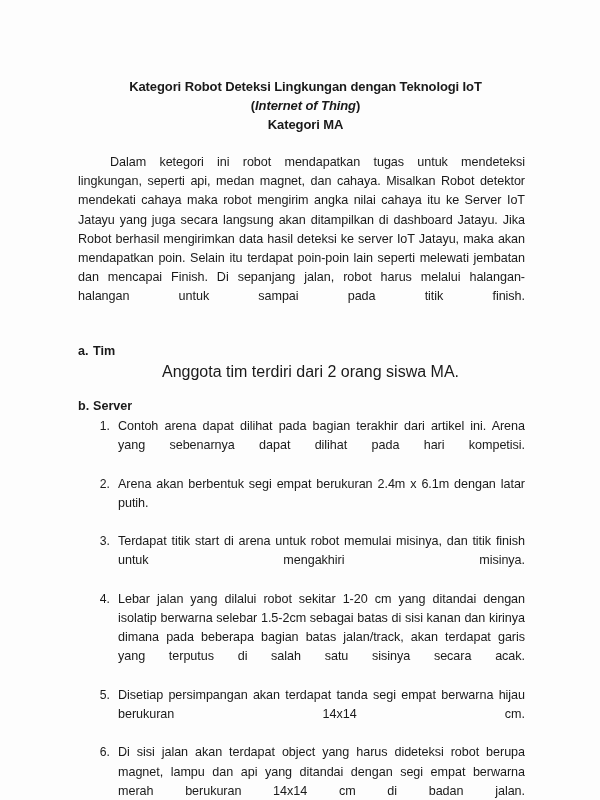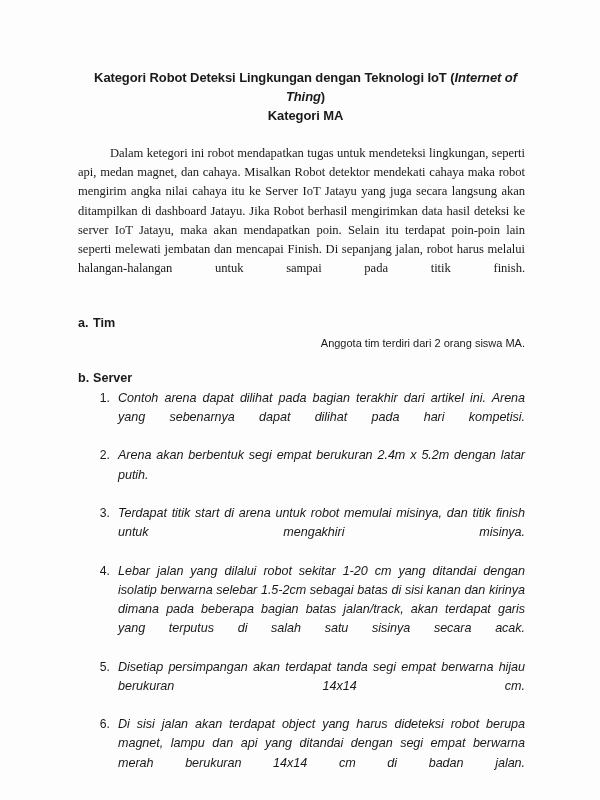--- a/index.html
+++ b/index.html
@@ -19,42 +19,41 @@
   .page {
     position: relative;
     width: 600px;
     height: 800px;
     box-sizing: border-box;
     padding: 60px 75px 0 78px;
   }
 
   
   .doc-title {
-    margin: 8px;
+    margin: 17px;
     padding: 0 0 0 8px;
     text-align: center;
     font-size: 13px;
     font-weight: bold;
     line-height: 19px;
     letter-spacing: -0.1px;
   }
   .doc-title .ital {
     font-style: italic;
   }
 
   
   .intro {
     margin: 19px 0 0 0;
     font-size: 12.6px;
     line-height: 19.2px;
     text-align: justify;
     text-indent: 32px;
     letter-spacing: -0.05px;
     word-spacing: 0.2px;
-    font-family: Liberation Serif, serif;
   }
 
   
   .section {
     margin-top: 16px;
     position: relative;
     padding-left: 15px;
   }
   .section-head {
     position: relative;
@@ -71,23 +70,23 @@
   }
   .section-label {
     font-weight: bold;
     text-align: right;
   }
 
   
   .section-body {
     margin-top: 1px;
     padding-left: 3px;
-    font-size: 11px;
+    font-size: 16px;
     line-height: 19.2px;
-    text-align: right;
+    text-align: center;
   }
 
   
   .num-list {
     margin: 1px 0 0 0;
     padding: 0;
     list-style: none;
   }
   .num-list > li {
     position: relative;
@@ -103,21 +102,20 @@
     left: 0;
     top: 0;
     width: 17px;
     text-align: right;
     font-size: 12.2px;
     letter-spacing: 0;
     word-spacing: 0;
   }
   .num-list > li > .txt {
     display: block;
-    font-style: italic;
   }
   
   .num-list > li > .txt::after {
     content: "";
     display: inline-block;
     width: 100%;
   }
   .intro::after {
     content: "";
     display: inline-block;
@@ -149,21 +147,21 @@
       <span class="section-marker">b.</span>
       <span class="section-label">Server</span>
     </div>
     <ol class="num-list">
       <li>
         <span class="num">1.</span>
         <span class="txt">Contoh arena dapat dilihat pada bagian terakhir dari artikel ini. Arena yang sebenarnya dapat dilihat pada hari kompetisi.</span>
       </li>
       <li>
         <span class="num">2.</span>
-        <span class="txt">Arena akan berbentuk segi empat berukuran 2.4m x 5.2m dengan latar putih.</span>
+        <span class="txt">Arena akan berbentuk segi empat berukuran 2.4m x 6.1m dengan latar putih.</span>
       </li>
       <li>
         <span class="num">3.</span>
         <span class="txt">Terdapat titik start di arena untuk robot memulai misinya, dan titik finish untuk mengakhiri misinya.</span>
       </li>
       <li>
         <span class="num">4.</span>
         <span class="txt">Lebar jalan yang dilalui robot sekitar 1-20 cm yang ditandai dengan isolatip berwarna selebar 1.5-2cm sebagai batas di sisi kanan dan kirinya dimana pada beberapa bagian batas jalan/track, akan terdapat garis yang terputus di salah satu sisinya secara acak.</span>
       </li>
       <li>

